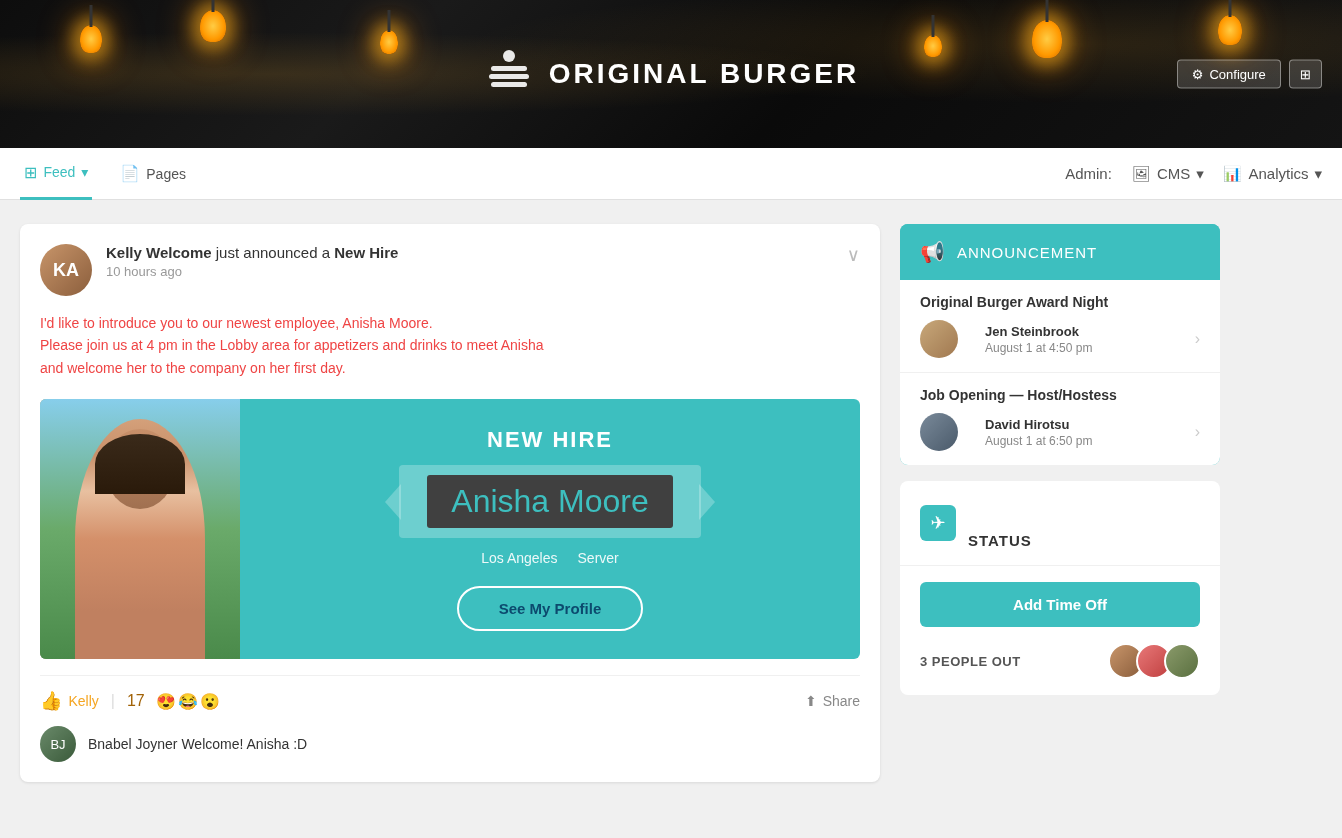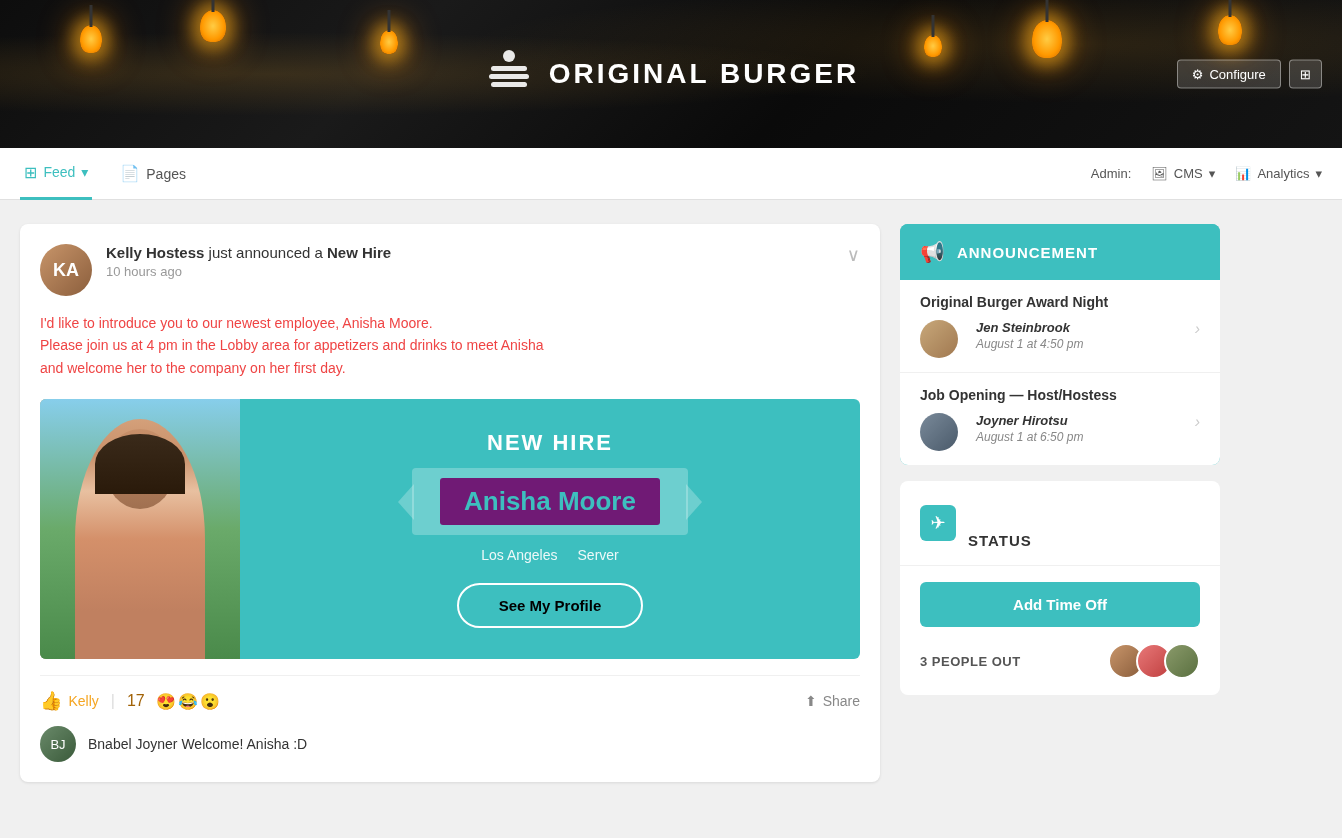--- a/index.html
+++ b/index.html
@@ -111,22 +111,22 @@
       cursor: pointer;
       position: relative;
     }
     .nav-item.active {
       color: #3dbfbf;
       border-bottom: 3px solid #3dbfbf;
     }
     .nav-item .nav-icon { font-size: 16px; }
     .nav-right {
       margin-left: auto;
-      display: flex; align-items: flex-end; gap: 20px;
-      font-size: 13px;
+      display: flex; align-items: flex-start; gap: 20px;
+      font-size: 15px;
       color: #555;
     }
     .nav-right-item {
       display: flex; align-items: center; gap: 6px;
       cursor: pointer;
     }
 
     
     .main-content {
       display: flex;
@@ -220,35 +220,35 @@
     .new-hire-name-banner::before {
       left: -14px;
       border-right: 16px solid rgba(255,255,255,0.25);
     }
     .new-hire-name-banner::after {
       right: -14px;
       border-left: 16px solid rgba(255,255,255,0.25);
     }
     .new-hire-name {
       color: #3dbfbf;
-      font-size: 26px;
-      font-weight: 700;
-      background: #701a75;
+      font-size: 32px;
+      font-weight: 400;
+      background: #404040;
       padding: 8px 24px;
       border-radius: 3px;
     }
     .new-hire-location {
       display: flex; gap: 20px;
       color: white;
       font-size: 14px;
       opacity: 0.9;
     }
     .see-profile-btn {
       border: 2px solid white;
-      color: #000000;
+      color: #0c4a6e;
       background: transparent;
       padding: 12px 40px;
       border-radius: 30px;
       font-size: 15px;
       font-weight: 600;
       cursor: pointer;
       margin-top: 8px;
     }
 
     
@@ -301,37 +301,37 @@
       margin-bottom: 16px;
     }
     .announcement-header {
       background: #3dbfbf;
       padding: 16px 20px;
       display: flex; align-items: center; gap: 12px;
     }
     .announcement-title {
       color: white;
       font-size: 15px;
-      font-weight: 700;
+      font-weight: 400;
       letter-spacing: 1px;
       text-transform: uppercase;
     }
     .announcement-item {
       background: white;
       padding: 14px 20px;
       border-bottom: 1px solid #f0f0f0;
     }
     .announcement-item-title {
       font-size: 14px;
       font-weight: 700;
       color: #333;
       margin-bottom: 10px;
     }
     .announcement-person {
-      display: flex; gap: 18px; font-style: italic;
+      display: flex; align-items: center; gap: 27px;
     }
     .person-avatar {
       width: 38px; height: 38px;
       border-radius: 50%;
       flex-shrink: 0;
     }
     .person-avatar.female1 {
       background: linear-gradient(135deg, #c8a87a, #a07850);
     }
     .person-avatar.male1 {
@@ -478,21 +478,21 @@
 
 <div class="main-content">
 
   <div class="feed-column">
     <div class="post-card">
 
       <div class="post-header">
         <div class="avatar-placeholder">KA</div>
         <div class="post-meta">
           <div class="post-author">
-            <strong>Kelly Hostess</strong>
+            <strong>Kelly Welcome</strong>
             <span> just announced a </span>
             <strong>New Hire</strong>
           </div>
           <div class="post-time">10 hours ago</div>
         </div>
         <span class="post-chevron">∨</span>
       </div>
 
       <div class="post-body">
         <div>I'd like to introduce you to our newest employee, Anisha Moore.</div>
@@ -570,21 +570,21 @@
           </div>
           <span class="announcement-arrow">›</span>
         </div>
       </div>
 
       <div class="announcement-item" style="border-bottom:none;">
         <div class="announcement-item-title">Job Opening — Host/Hostess</div>
         <div class="announcement-person">
           <div class="person-avatar male1"></div>
           <div class="person-info">
-            <div class="name">Joyner Hirotsu</div>
+            <div class="name">David Hirotsu</div>
             <div class="date">August 1 at 6:50 pm</div>
           </div>
           <span class="announcement-arrow">›</span>
         </div>
       </div>
     </div>
 
     <div class="status-card">
       <div class="status-header">
         <div class="status-icon">✈</div>

